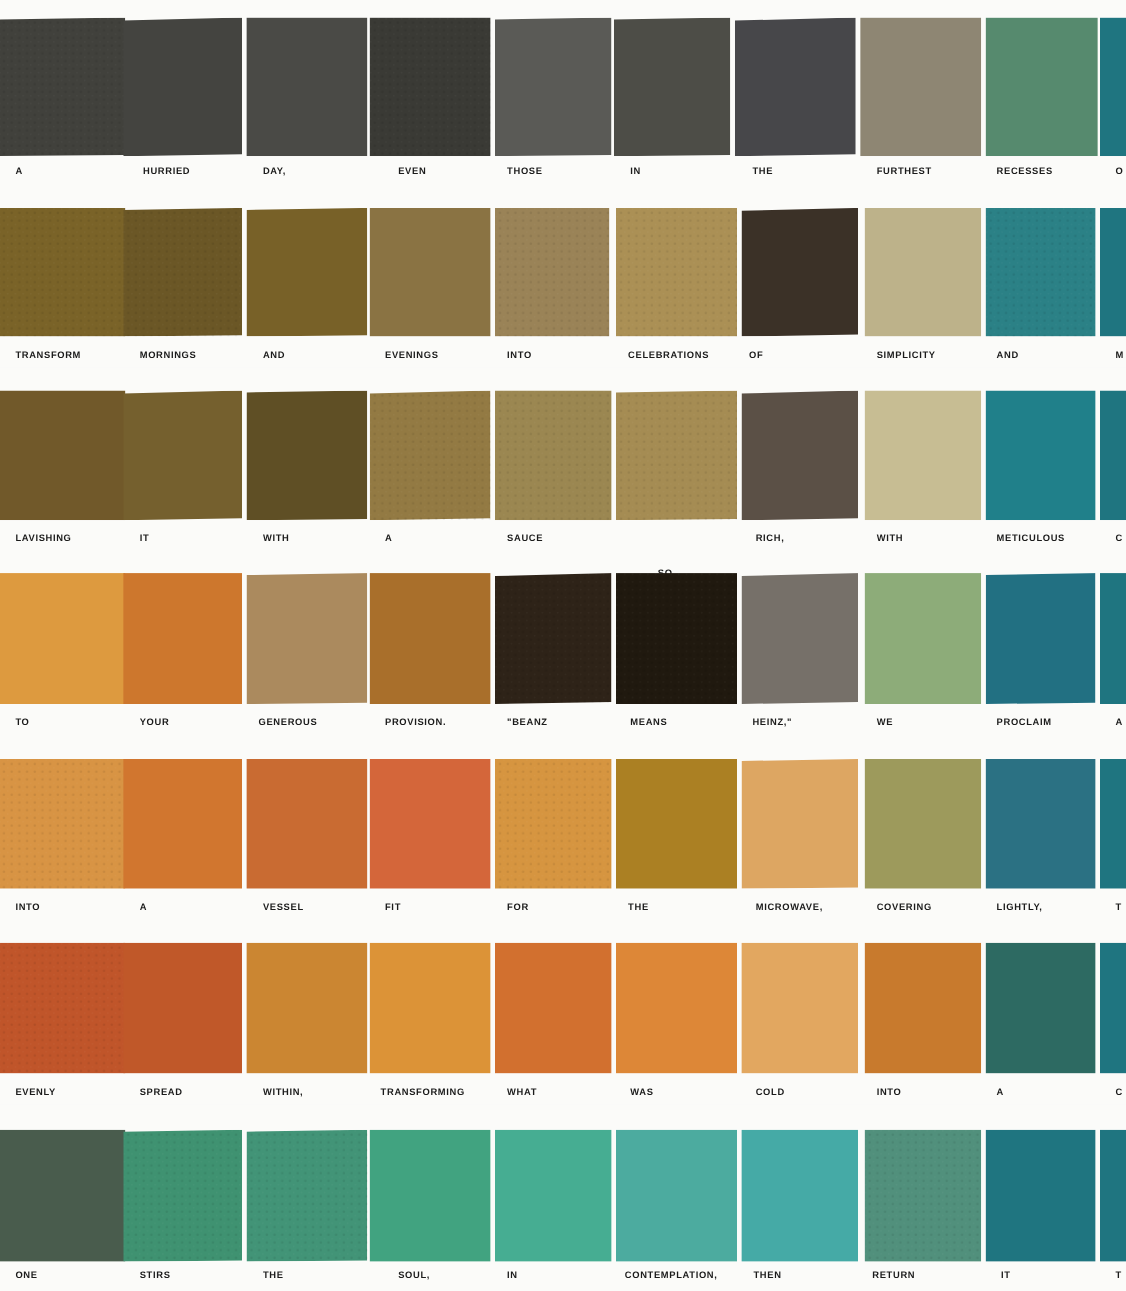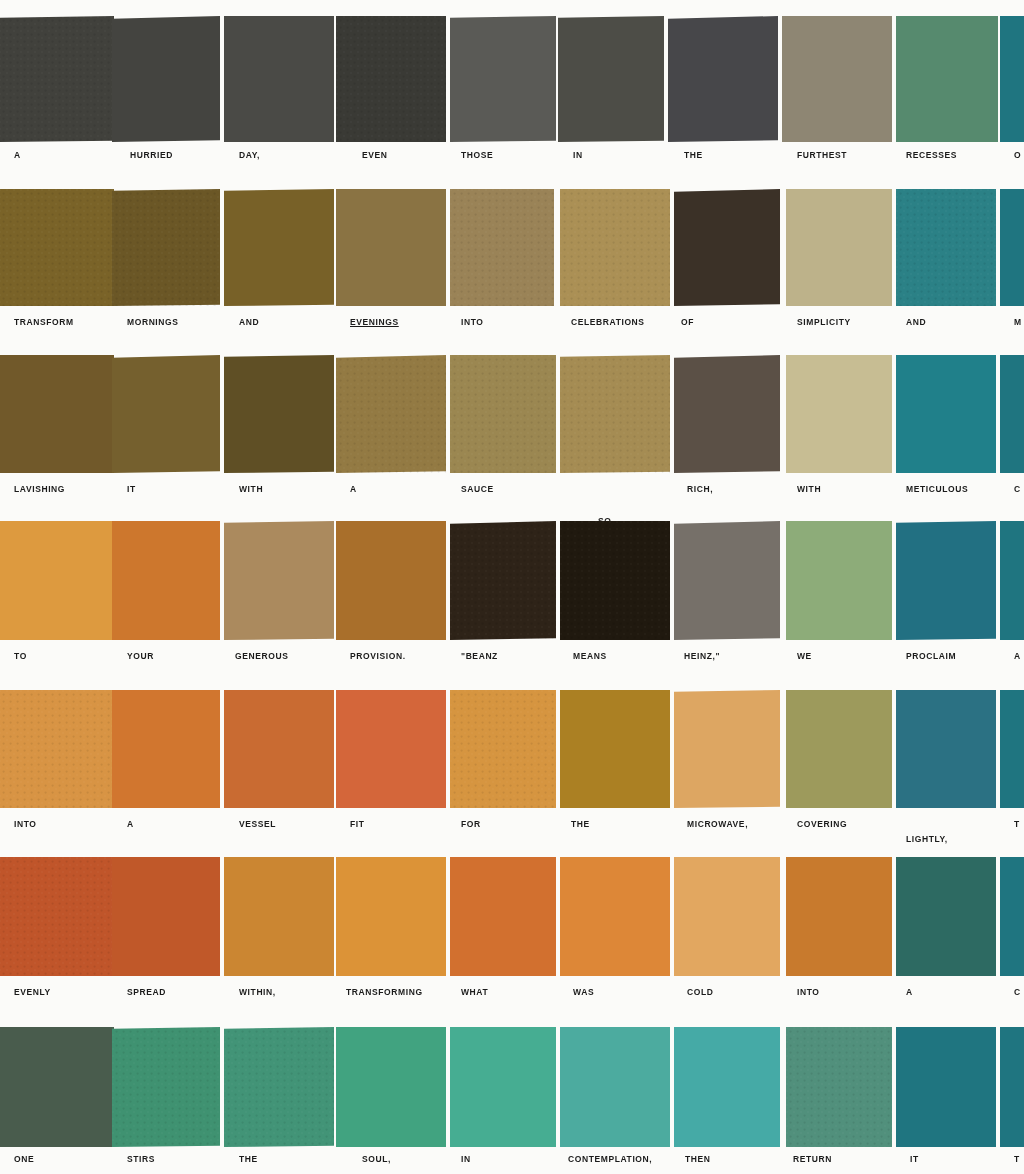--- a/index.html
+++ b/index.html
@@ -204,21 +204,21 @@
             </svg></div>
         </div>
         <div class="swatch" title="M" style="left: 1000px; width: 40px; height: 117px;">
           <div class="fill" style="background: rgb(31, 117, 128);"></div>
         </div>
       </div>
       <div class="label-band" style="height: 28px;">
         <div class="word-label" style="left: 14px; top: 11px; color: rgb(27, 27, 27);">TRANSFORM</div>
         <div class="word-label" style="left: 127px; top: 11px; color: rgb(27, 27, 27);">MORNINGS</div>
         <div class="word-label" style="left: 239px; top: 11px; color: rgb(27, 27, 27);">AND</div>
-        <div class="word-label" style="left: 350px; top: 11px; color: rgb(27, 27, 27); text-decoration: underline;">EVENINGS</div>
+        <div class="word-label" style="left: 350px; top: 11px; color: rgb(27, 27, 27);">EVENINGS</div>
         <div class="word-label" style="left: 461px; top: 11px; color: rgb(27, 27, 27);">INTO</div>
         <div class="word-label" style="left: 571px; top: 11px; color: rgb(27, 27, 27);">CELEBRATIONS</div>
         <div class="word-label" style="left: 681px; top: 11px; color: rgb(27, 27, 27);">OF</div>
         <div class="word-label" style="left: 797px; top: 11px; color: rgb(27, 27, 27);">SIMPLICITY</div>
         <div class="word-label" style="left: 906px; top: 11px; color: rgb(27, 27, 27);">AND</div>
         <div class="word-label" style="left: 1014px; top: 11px; color: rgb(27, 27, 27);">M</div>
       </div>
     </div>
     <div class="row" style="top: 355px; height: 143px;">
       <div class="swatch-band" style="height: 118px;">
@@ -410,21 +410,21 @@
       </div>
       <div class="label-band" style="height: 28px;">
         <div class="word-label" style="left: 14px; top: 11px; color: rgb(27, 27, 27);">INTO</div>
         <div class="word-label" style="left: 127px; top: 11px; color: rgb(27, 27, 27);">A</div>
         <div class="word-label" style="left: 239px; top: 11px; color: rgb(27, 27, 27);">VESSEL</div>
         <div class="word-label" style="left: 350px; top: 11px; color: rgb(27, 27, 27);">FIT</div>
         <div class="word-label" style="left: 461px; top: 11px; color: rgb(27, 27, 27);">FOR</div>
         <div class="word-label" style="left: 571px; top: 11px; color: rgb(27, 27, 27);">THE</div>
         <div class="word-label" style="left: 687px; top: 11px; color: rgb(27, 27, 27);">MICROWAVE,</div>
         <div class="word-label" style="left: 797px; top: 11px; color: rgb(27, 27, 27); text-align: right;">COVERING</div>
-        <div class="word-label" style="left: 906px; top: 26px; color: rgb(27, 27, 27);">LIGHTLY,</div>
+        <div class="word-label" style="left: 906px; top: 11px; color: rgb(27, 27, 27);">LIGHTLY,</div>
         <div class="word-label" style="left: 1014px; top: 11px; color: rgb(27, 27, 27);">T</div>
       </div>
     </div>
     <div class="row" style="top: 857px; height: 144px;">
       <div class="swatch-band" style="height: 119px;">
         <div class="swatch" title="EVENLY" style="left: -8px; width: 122px; height: 119px;">
           <div class="fill" style="background: rgb(192, 85, 42);"></div>
           <div class="tex"><svg width="100%" height="100%" xmlns="http://www.w3.org/2000/svg">
               <defs>
                 <pattern id="tex14" width="7" height="7" patternUnits="userSpaceOnUse">

